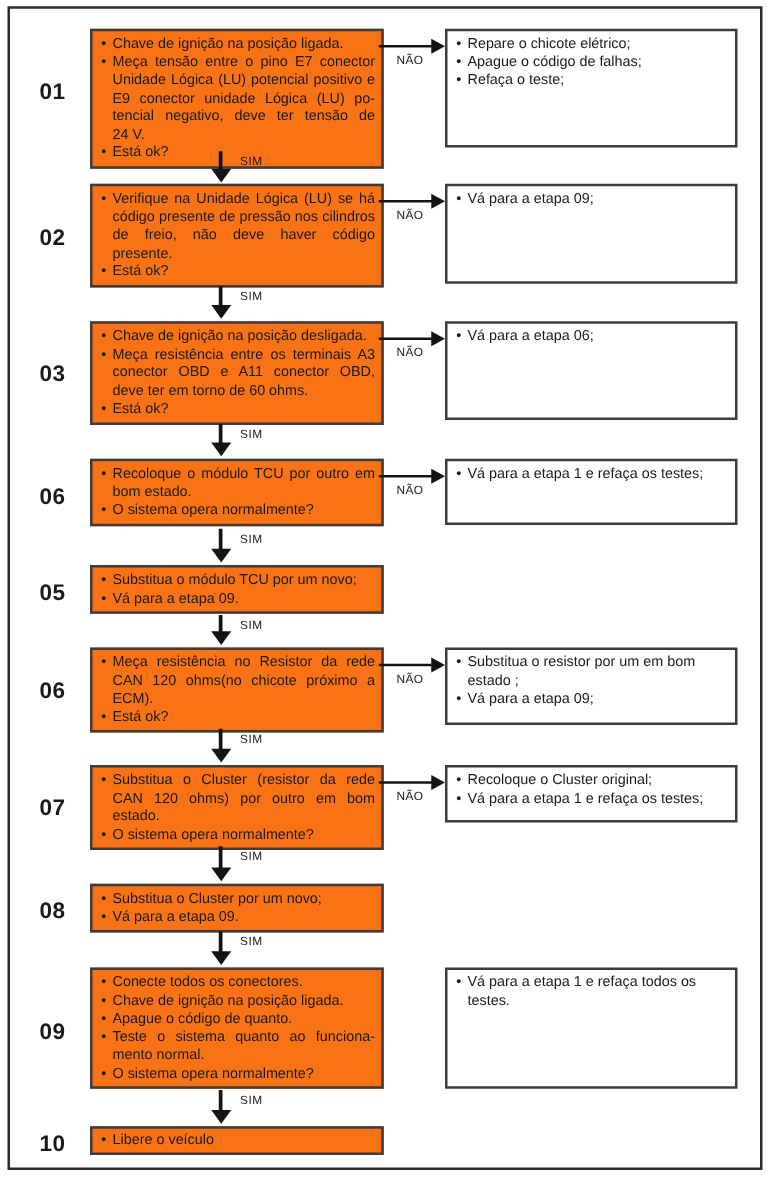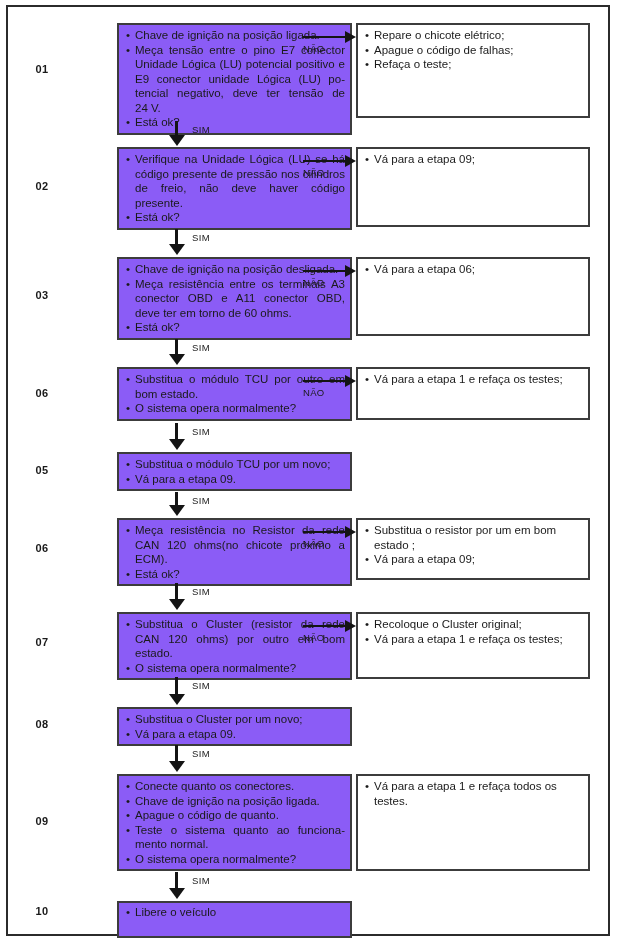--- a/index.html
+++ b/index.html
@@ -5,40 +5,40 @@
   html,body{margin:0;padding:0;background:#ffffff;}
   #stage{
     position:relative;width:619px;height:943px;background:#ffffff;overflow:hidden;
     font-family:"Liberation Sans","DejaVu Sans",sans-serif;color:#1a1a1a;
   }
   *{box-sizing:border-box;}
   .frame{position:absolute;left:6px;top:5px;width:604px;height:931px;border:2px solid #2b2b2b;}
   .row{position:absolute;left:0;width:619px;}
   .num{
     position:absolute;left:22px;width:40px;text-align:center;
-    font-weight:bold;font-size:11px;letter-spacing:.3px;
+    font-weight:bold;font-size:18px;letter-spacing:.3px;
   }
   .lbox{
-    position:absolute;left:72px;width:235px;background:#8b5cf6;
-    border:2px solid #3c3c3c;padding:3px 5px 3px 5px;margin-left:45px;
+    position:absolute;left:72px;width:235px;background:#f97316;
+    border:2px solid #3c3c3c;padding:3px 5px 3px 5px;
   }
   .rbox{
     position:absolute;left:356px;width:234px;background:#fff;
     border:2px solid #3c3c3c;padding:3px 5px 3px 5px;
   }
   .bt{position:relative;padding-left:11px;font-size:11.5px;line-height:14.5px;}
   .bt::before{content:"\2022";position:absolute;left:2px;top:0;}
   .btx{display:block;text-align:justify;text-align-last:left;hyphens:manual;-webkit-hyphens:manual;}
   .rbox .btx{text-align:left;}
   
   .harrow{position:absolute;left:303px;top:4px;width:53px;height:32px;}
   .hline{position:absolute;left:0;top:9px;width:43px;height:2px;background:#141414;}
   .hhead{position:absolute;left:42px;top:4px;width:0;height:0;
     border-top:6px solid transparent;border-bottom:6px solid transparent;border-left:11px solid #141414;}
-  .nao-label{position:absolute;left:0;top:16px;width:50px;text-align:left;font-size:9.5px;letter-spacing:.3px;}
+  .nao-label{position:absolute;left:0;top:16px;width:50px;text-align:center;font-size:9.5px;letter-spacing:.3px;}
   
   .varrow{position:absolute;left:169px;width:16px;}
   .vstem{position:absolute;left:6px;top:0;bottom:9px;width:3px;background:#141414;}
   .vhead{position:absolute;bottom:0;left:0;width:0;height:0;
     border-left:8px solid transparent;border-right:8px solid transparent;border-top:11px solid #141414;}
   .sim-label{position:absolute;left:23px;top:3px;font-size:9.5px;letter-spacing:.4px;white-space:nowrap;}
 </style>
 </head>
 <body>
 
@@ -138,21 +138,21 @@
   <div class="varrow" style="top:339px;height:26px">
     <div class="vstem"></div>
     <div class="vhead"></div>
     <div class="sim-label">SIM</div>
   </div>
 
   <div class="row" style="top:367px">
     <div class="num" style="top:20px">06</div>
     <div class="lbox" style="min-height:54px">
       <div class="bt">
-          <span class="btx">Substitua o módulo TCU por outro em bom estado.</span>
+          <span class="btx">Recoloque o módulo TCU por outro em bom estado.</span>
         </div>
       <div class="bt">
           <span class="btx">O sistema opera normalmente?</span>
         </div>
     </div>
     <div class="harrow">
       <div class="hline"></div>
       <div class="hhead"></div>
       <div class="nao-label">NÃO</div>
     </div>
@@ -226,21 +226,21 @@
         </div>
       <div class="bt">
           <span class="btx">O sistema opera normalmente?</span>
         </div>
     </div>
     <div class="harrow">
       <div class="hline"></div>
       <div class="hhead"></div>
       <div class="nao-label">NÃO</div>
     </div>
-    <div class="rbox" style="top:0;height:67px">
+    <div class="rbox" style="top:0;height:46px">
       <div class="bt">
           <span class="btx">Recoloque o Cluster original;</span>
         </div>
       <div class="bt">
           <span class="btx">Vá para a etapa 1 e refaça os testes;</span>
         </div>
     </div>
   </div>
 
   <div class="varrow" style="top:677px;height:28px">
@@ -264,21 +264,21 @@
   <div class="varrow" style="top:745px;height:27px">
     <div class="vstem"></div>
     <div class="vhead"></div>
     <div class="sim-label">SIM</div>
   </div>
 
   <div class="row" style="top:774px">
     <div class="num" style="top:41px">09</div>
     <div class="lbox" style="min-height:96px">
       <div class="bt">
-          <span class="btx">Conecte quanto os conectores.</span>
+          <span class="btx">Conecte todos os conectores.</span>
         </div>
       <div class="bt">
           <span class="btx">Chave de ignição na posição ligada.</span>
         </div>
       <div class="bt">
           <span class="btx">Apague o código de quanto.</span>
         </div>
       <div class="bt">
           <span class="btx">Teste o sistema quanto ao funciona­mento normal.</span>
         </div>
@@ -294,20 +294,20 @@
   </div>
 
   <div class="varrow" style="top:872px;height:27px">
     <div class="vstem"></div>
     <div class="vhead"></div>
     <div class="sim-label">SIM</div>
   </div>
 
   <div class="row" style="top:901px">
     <div class="num" style="top:4px">10</div>
-    <div class="lbox" style="min-height:23px;padding-top:2px;padding-bottom:16px">
+    <div class="lbox" style="min-height:23px;padding-top:2px;padding-bottom:2px">
       <div class="bt">
           <span class="btx">Libere o veículo</span>
         </div>
     </div>
   </div>
 
 </div>
 
 </body></html>

